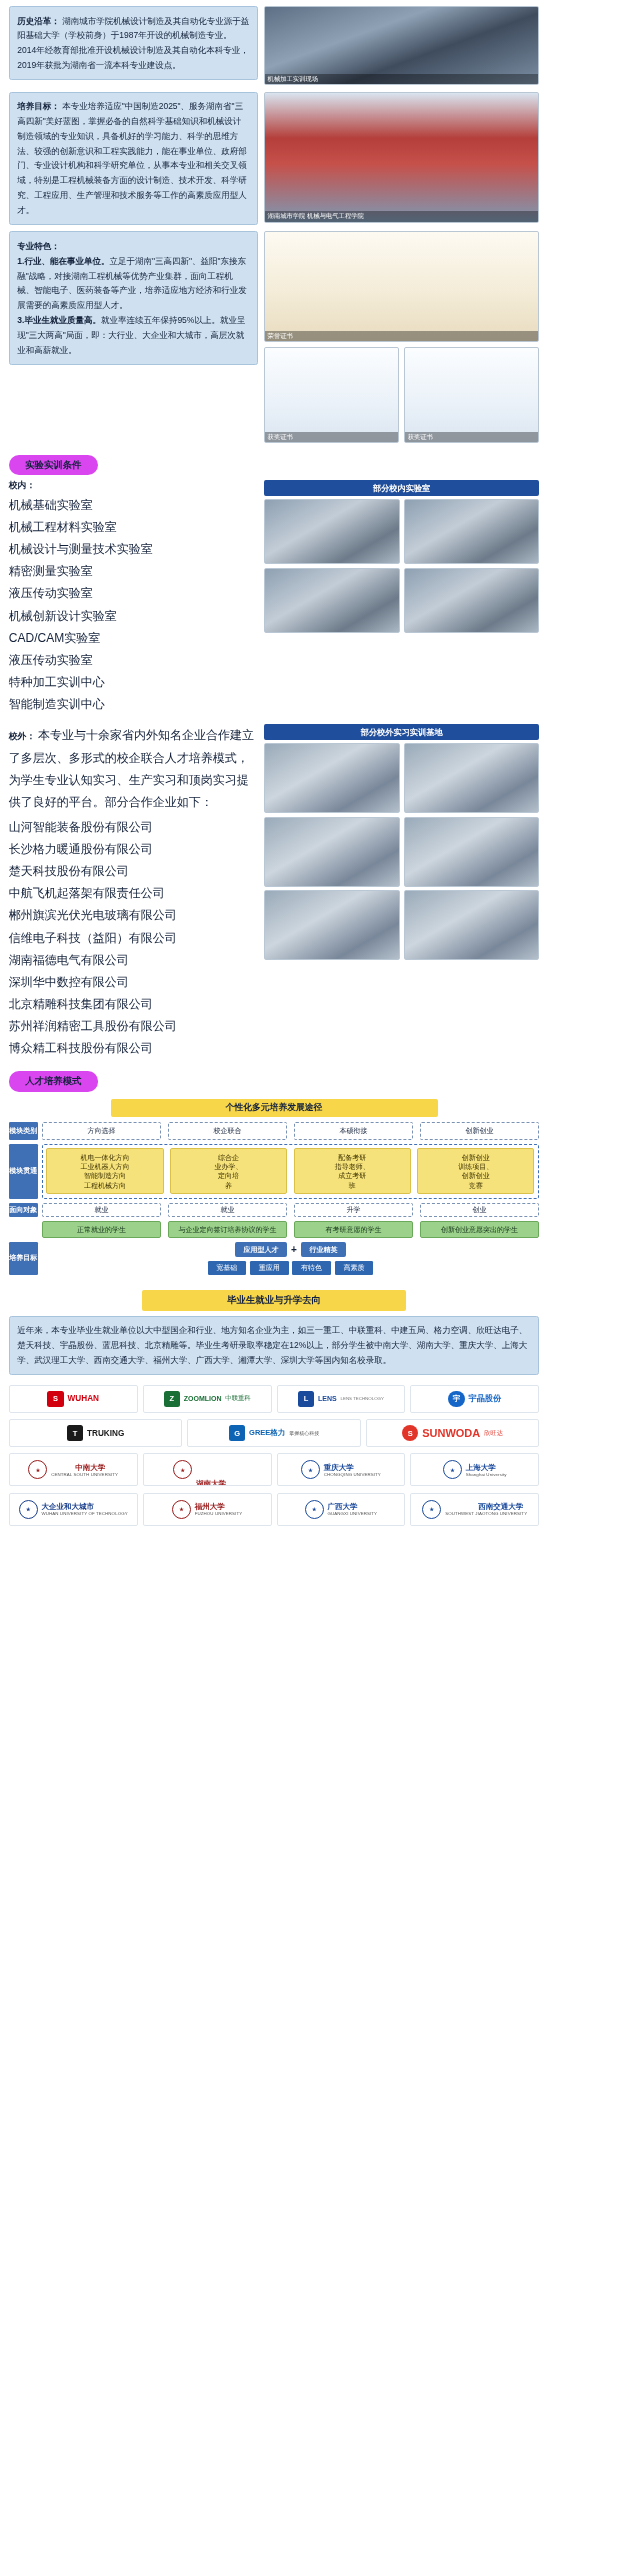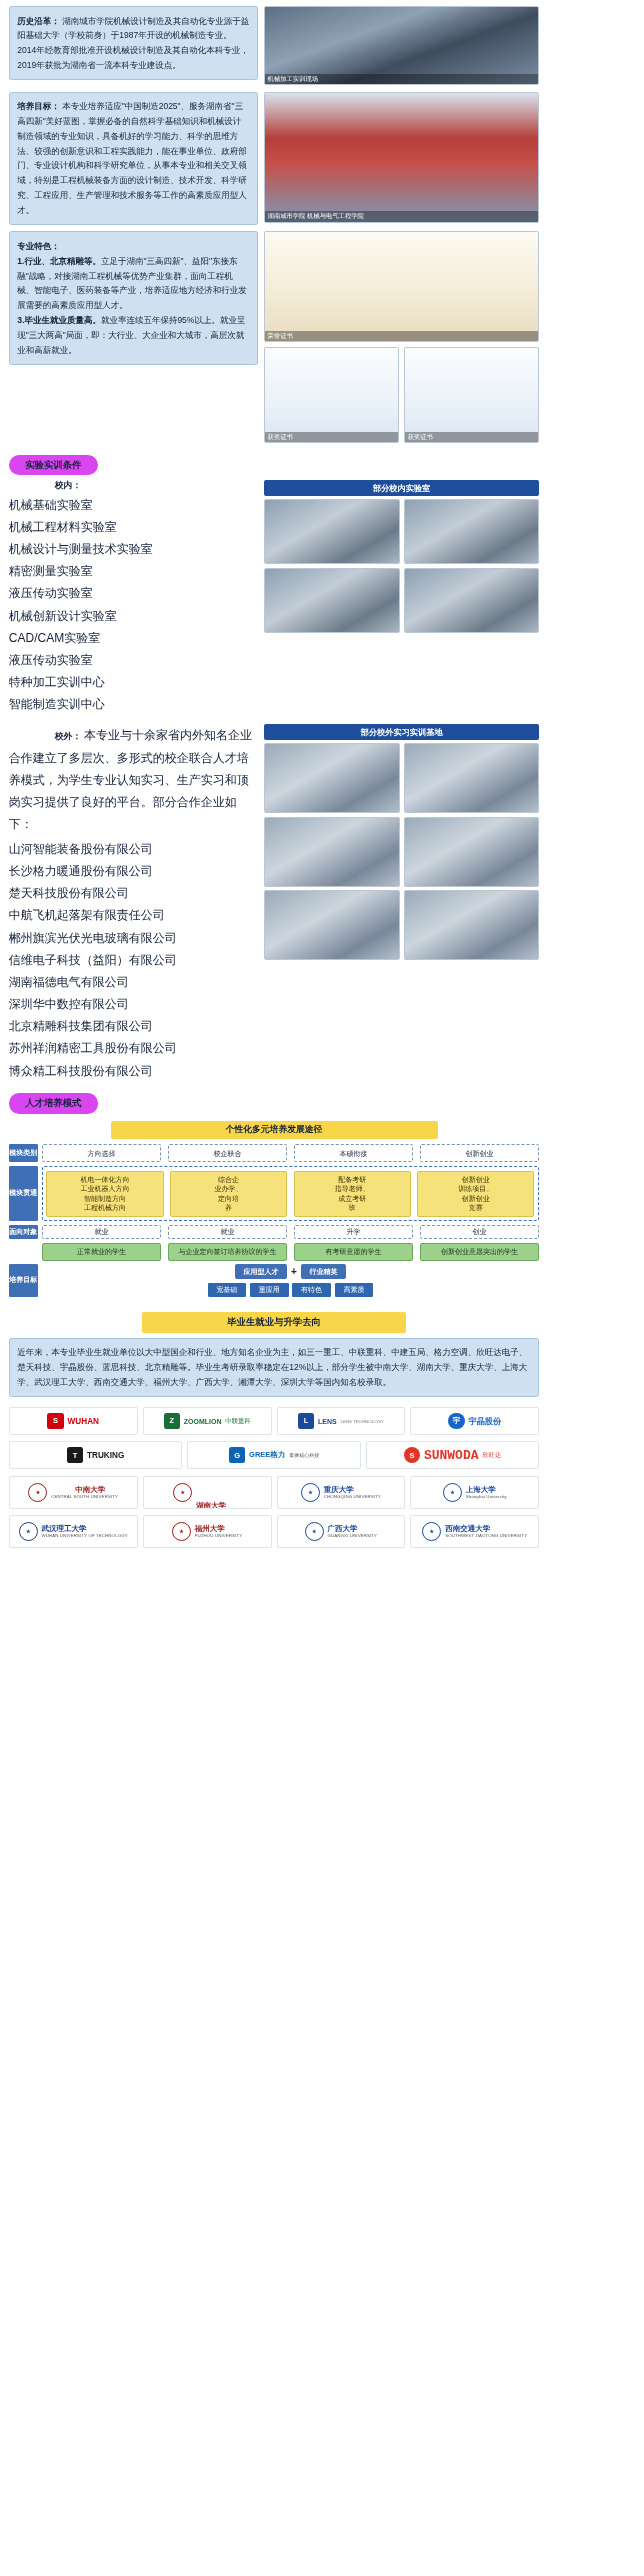--- a/index.html
+++ b/index.html
@@ -73,21 +73,20 @@
     padding:2.5px 0;
     border-radius:1.9px;
     margin-bottom:2.5px;
   }
 
   .sub-label {
     font-weight:bold;
     font-size:8.8px;
     color:#13213a;
     margin-bottom:1.3px;
-    margin-left:46px;
   }
 
   .list-plain { font-size:12px; line-height:1.85; color:#13213a; }
 
   
   .diagram {
     background:#ffffff;
     border:0;
     padding:2.5px 0 5px 0;
     position:relative;
@@ -217,21 +216,21 @@
   </div>
 
   <div class="hr-space"></div>
 
   <div class="sec">
     <div class="row">
       <div class="col-left">
         <div class="info-box">
           <div class="bk">专业特色：</div>
           <div>
-            <span class="bk">1.</span><span class="bk">行业、北京精雕等。</span><span>立足于湖南"三高四新"、益阳"东接东融"战略，对接湖南工程机械等优势产业集群，面向工程机械、智能电子、医药装备等产业，培养适应地方经济和行业发展需要的高素质应用型人才。</span>
+            <span class="bk">1.</span><span class="bk">行业、能在事业单位。</span><span>立足于湖南"三高四新"、益阳"东接东融"战略，对接湖南工程机械等优势产业集群，面向工程机械、智能电子、医药装备等产业，培养适应地方经济和行业发展需要的高素质应用型人才。</span>
           </div>
           <div>
             <span class="bk">3.</span><span class="bk">毕业生就业质量高。</span><span>就业率连续五年保持95%以上。就业呈现"三大两高"局面，即：大行业、大企业和大城市，高层次就业和高薪就业。</span>
           </div>
         </div>
       </div>
       <div class="col-right">
         <div class="photo ph-cert" style="height:111px;margin-bottom:5px;">
           <div class="cap">荣誉证书</div>
         </div>
@@ -429,21 +428,21 @@
       <span class="mark" style="background:#1a1a1a;">T</span>
       <span style="color:#1a1a1a;">TRUKING</span>
     </div>
     <div class="logo">
       <span class="mark" style="background:#0e64b4;">G</span>
       <span style="color:#0e64b4;font-size:7.5px;">GREE格力</span>
       <span style="color:#555;font-size:5px;font-weight:normal;">掌握核心科技</span>
     </div>
     <div class="logo">
       <span class="mark" style="background:#e2352a;border-radius:50%;">S</span>
-      <span style="color:#e2352a;font-size:13px;font-family:Liberation Mono, monospace;">SUNWODA</span>
+      <span style="color:#e2352a;font-size:11px;">SUNWODA</span>
       <span style="color:#e2352a;font-size:6.3px;font-weight:normal;">欣旺达</span>
     </div>
   </div>
 
   <div class="logo-grid g4">
     <div class="logo uni">
       <span class="seal" style="color:#9b1b1b;">★</span>
       <span class="uni-txt">
         <span class="uni-cn" style="color:#9b1b1b;margin-left:24px;">中南大学</span>
         <span class="uni-en">CENTRAL SOUTH UNIVERSITY</span>
@@ -469,42 +468,42 @@
         <span class="uni-cn" style="color:#1a4a9c;">上海大学</span>
         <span class="uni-en">Shanghai University</span>
       </span>
     </div>
   </div>
 
   <div class="logo-grid g4">
     <div class="logo uni">
       <span class="seal" style="color:#1a3f8c;">★</span>
       <span class="uni-txt">
-        <span class="uni-cn" style="color:#1a3f8c;">武汉理工大学</span>
+        <span class="uni-cn" style="color:#1a3f8c;">大企业和大城市</span>
         <span class="uni-en">WUHAN UNIVERSITY OF TECHNOLOGY</span>
       </span>
     </div>
     <div class="logo uni">
       <span class="seal" style="color:#9b1b1b;">★</span>
       <span class="uni-txt">
         <span class="uni-cn" style="color:#9b1b1b;">福州大学</span>
         <span class="uni-en">FUZHOU UNIVERSITY</span>
       </span>
     </div>
     <div class="logo uni">
       <span class="seal" style="color:#1a4a9c;">★</span>
       <span class="uni-txt">
         <span class="uni-cn" style="color:#1a4a9c;">广西大学</span>
         <span class="uni-en">GUANGXI UNIVERSITY</span>
       </span>
     </div>
     <div class="logo uni">
       <span class="seal" style="color:#1a4a9c;">★</span>
       <span class="uni-txt">
-        <span class="uni-cn" style="color:#1a4a9c;">西南交通大学</span>
+        <span class="uni-cn" style="color:#1a4a9c;margin-left:33px;">西南交通大学</span>
         <span class="uni-en">SOUTHWEST JIAOTONG UNIVERSITY</span>
       </span>
     </div>
   </div>
 
   <div style="height:8.8px;"></div>
 </div>
 
 
 </body></html>

